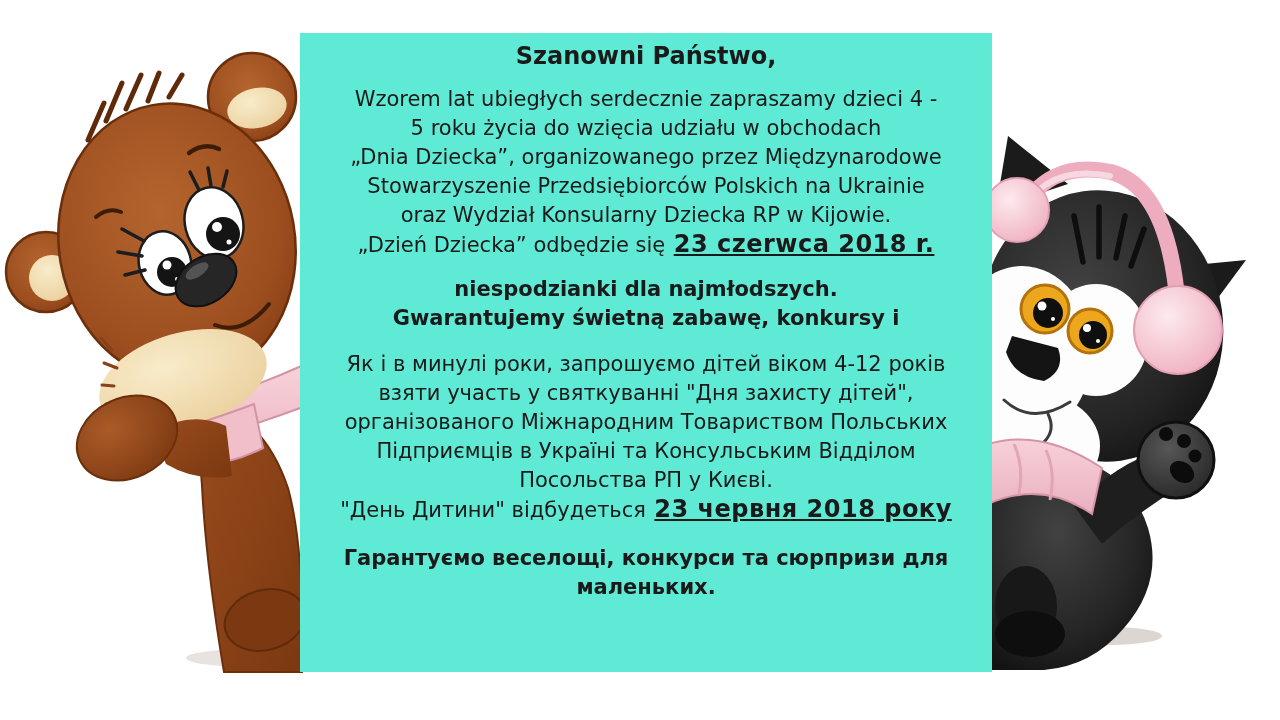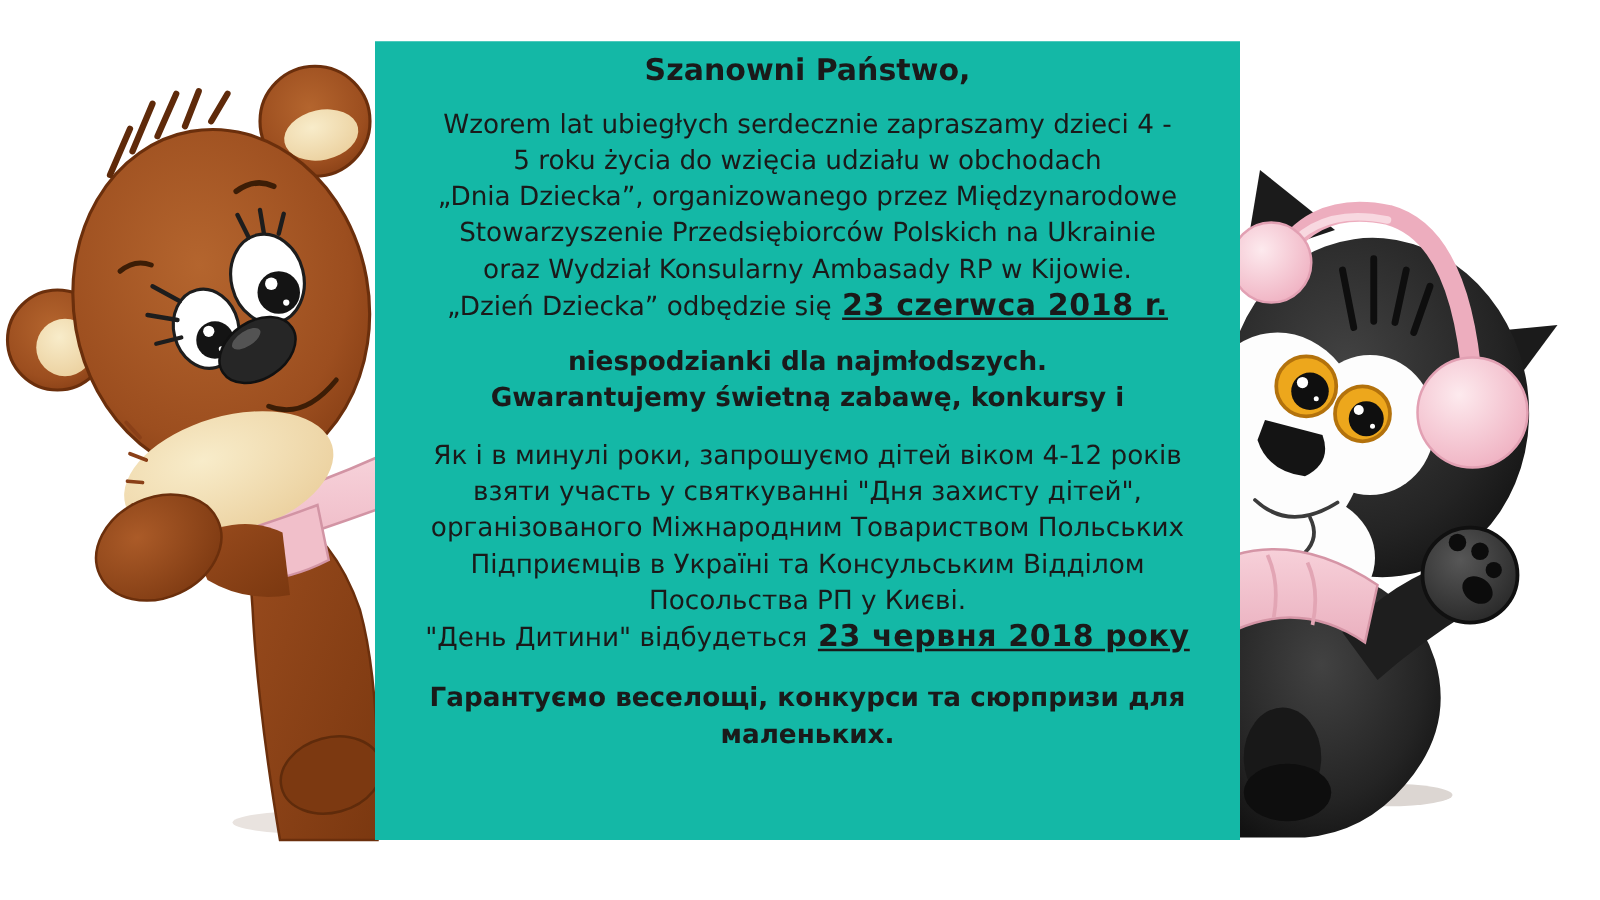--- a/index.html
+++ b/index.html
@@ -4,21 +4,21 @@
 <style>
   html,body{margin:0;padding:0;background:#ffffff;}
   body{width:1280px;height:720px;overflow:hidden;position:relative;
        font-family:"DejaVu Sans","Liberation Sans",sans-serif;}
   .stage{position:absolute;inset:0;width:1280px;height:720px;background:#ffffff;}
   .char{position:absolute;top:0;height:720px;z-index:1;}
   .char.bear{left:0;width:320px;}
   .char.cat{left:950px;width:330px;}
   .panel{
     position:absolute;left:300px;top:33px;width:692px;height:639px;
-    background:#14b8a6;z-index:2;box-sizing:border-box;
+    background:#5eead4;z-index:2;box-sizing:border-box;
     padding:8px 14px 0;text-align:center;color:#1a1a1a;
   }
   .greet{font-size:24px;font-weight:bold;line-height:30px;margin:0;}
   .para{font-size:21px;line-height:29px;margin:14px 0 0;}
   .para .line,.promise .line{white-space:nowrap;}
   .line{line-height:29px;}
   .promise{font-size:21px;font-weight:bold;line-height:29px;margin:15px 0 0;}
   .date{font-weight:bold;font-size:24px;letter-spacing:.5px;margin-left:.35em;text-decoration:underline;}
   .greet.ua{margin-top:31px;}
   .para.ua{margin-top:17px;}
@@ -194,21 +194,21 @@
   <div class="panel">
 
     <h1 class="greet">Szanowni Państwo,</h1>
 
     <div class="para">
       <div>
           <div class="line">Wzorem lat ubiegłych serdecznie zapraszamy dzieci 4 -</div>
           <div class="line">5 roku życia do wzięcia udziału w obchodach</div>
           <div class="line">„Dnia Dziecka”, organizowanego przez Międzynarodowe</div>
           <div class="line">Stowarzyszenie Przedsiębiorców Polskich na Ukrainie</div>
-          <div class="line">oraz Wydział Konsularny Ambasady RP w Kijowie.</div>
+          <div class="line">oraz Wydział Konsularny Dziecka RP w Kijowie.</div>
         </div>
       <div class="line">
         <span>„Dzień Dziecka” odbędzie się</span><span class="date">23 czerwca 2018 r.</span>
       </div>
     </div>
 
     <div class="promise">
         <div class="line">niespodzianki dla najmłodszych.</div>
         <div class="line">Gwarantujemy świetną zabawę, konkursy i</div>
       </div>

